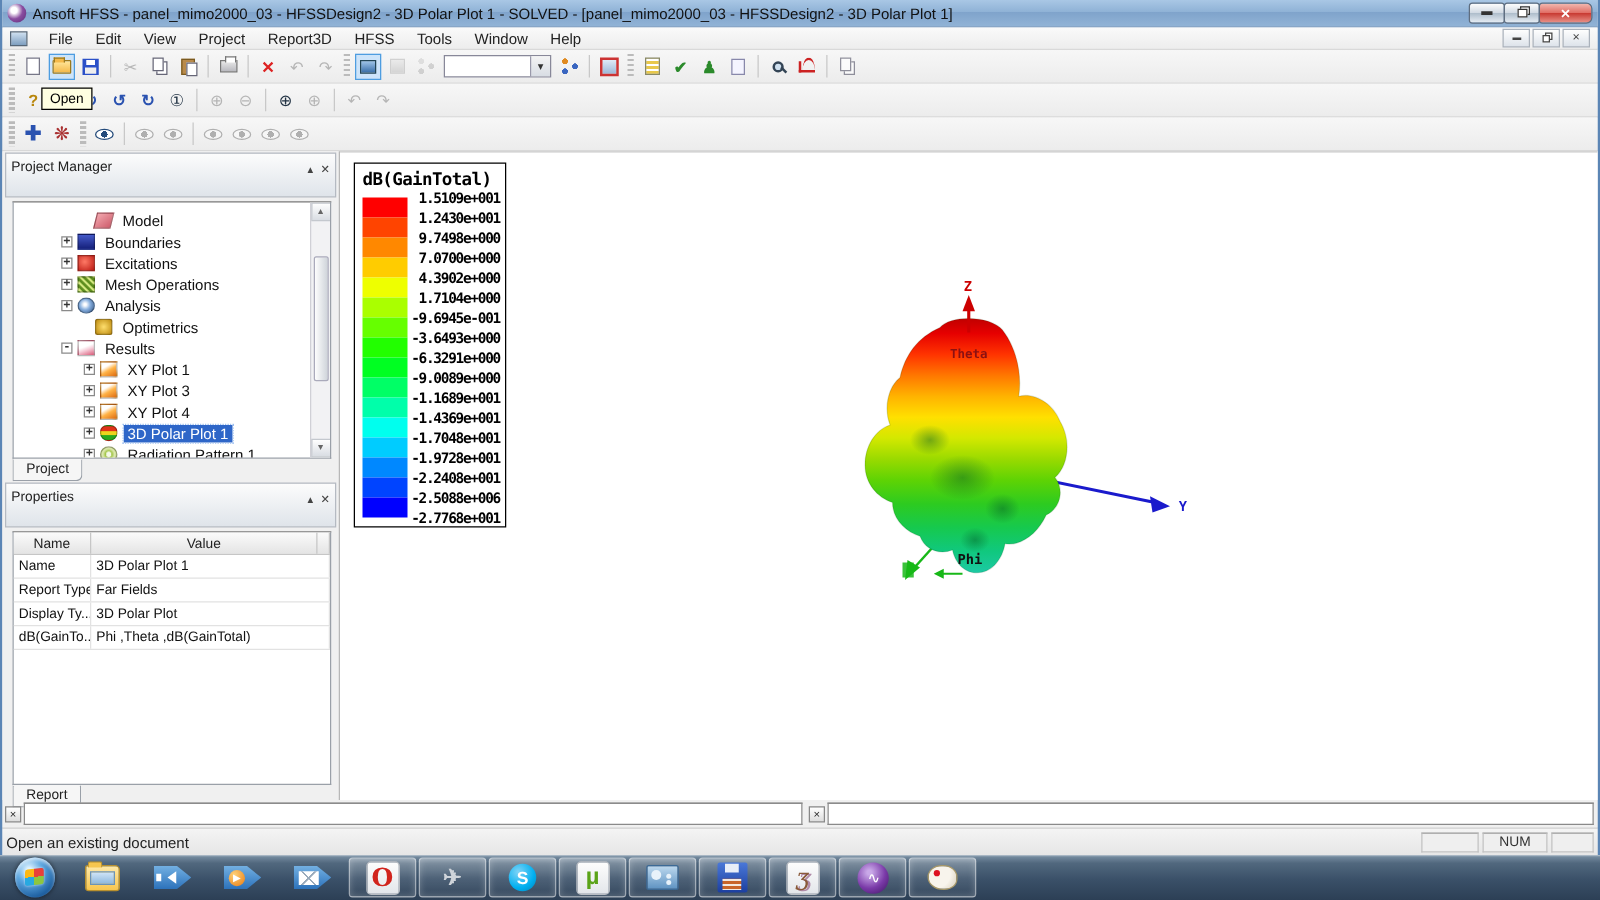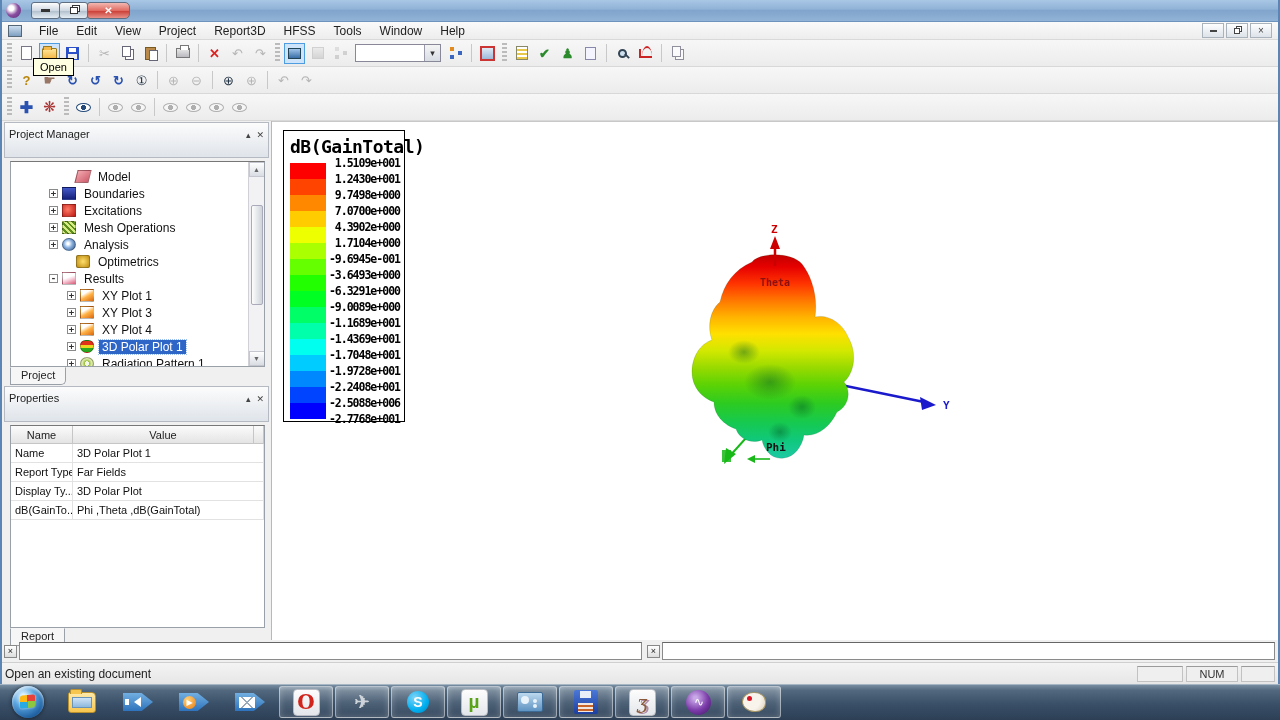--- a/index.html
+++ b/index.html
@@ -62,21 +62,21 @@
   .ic-boxed { width:15px; height:15px; border:2px solid #C33; background:linear-gradient(#dfeaf6,#9cb8d8); }
   .ic-sheet { width:12px; height:14px; background:repeating-linear-gradient(180deg,#fff 0 2px,#e8c84a 2px 4px); border:1px solid #886; }
   .ic-docpale { width:11px; height:13px; background:#f4f4ff; border:1px solid #88a; }
   .ic-mag { width:9px; height:9px; border:2px solid #345; border-radius:50%; position:relative; background:#cfe0ef; }
   .ic-mag:after { content:""; position:absolute; width:6px; height:2px; background:#345; transform:rotate(45deg); right:-5px; bottom:-1px; }
   .ic-curve { width:13px; height:9px; border-bottom:2px solid #C22; border-left:2px solid #C22; position:relative; }
   .ic-curve:after { content:""; position:absolute; left:1px; bottom:0; width:10px; height:8px; border-top:2px solid #C22; border-radius:50% 50% 0 0/100% 100% 0 0; }
   .ic-eye { width:15px; height:9px; border-radius:50%; border:1px solid #234a7a; background:radial-gradient(circle,#234a7a 0 2.5px,#fff 2.6px); }
   .ic-hand { font-size:14px; color:#976; }
   
-  #tooltip { position:absolute; left:31px; top:58px; background:#FFFFE1; border:1px solid #000; font-size:11px; padding:2px 6px; z-index:50; color:#000; }
+  #tooltip { position:absolute; left:31px; top:70px; background:#FFFFE1; border:1px solid #000; font-size:11px; padding:2px 6px; z-index:50; color:#000; }
 
   
   #workspace { height:519px; display:flex; background:#F0F0F0; }
   #leftdock { width:270px; flex:none; background:#F0F0F0; border-right:1px solid #B8B8B8; display:flex; flex-direction:column; }
   .dockpanel { }
   .dockhdr { height:17px; background:linear-gradient(#FCFCFC,#DFE4EA); border:1px solid #B5BAC2; display:flex; align-items:flex-end; font-size:11px; padding:17px 4px; color:#222; margin:1px 2px 0 2px; }
   .dockhdr .hbtns { margin-left:auto; display:flex; gap:6px; font-size:9px; color:#444; }
   .sunkbox { margin:3px 6px 0 8px; background:#fff; border:1px solid #9aa0a8; border-top-color:#777; position:relative; }
   #treebox { height:206px; overflow:hidden; }
   #treescroll { position:absolute; right:0; top:0; bottom:0; width:16px; background:#F2F2F4; border-left:1px solid #D0D0D6; display:flex; flex-direction:column; align-items:center; font-size:7px; color:#666; }
@@ -107,21 +107,21 @@
   .ph-value { flex:1; }
   .ph-stub { width:10px; flex:none; }
   .prow { display:flex; height:19px; border-bottom:1px solid #E2E2E2; }
   .prow > div { display:flex; align-items:center; padding:0 4px; border-right:1px solid #E2E2E2; overflow:hidden; white-space:nowrap; color:#111; }
   .pc-name { width:62px; flex:none; }
   .pc-value { flex:1; }
 
   
   #mainview { flex:1; background:#fff; position:relative; border-top:1px solid #c8c8c8; }
   #legend { position:absolute; left:11px; top:8px; width:122px; height:292px; background:#fff; border:1px solid #000; font-family:"DejaVu Sans Mono",monospace; }
-  #legend-title { font-size:18px; font-weight:bold; padding:5px 0 0 6px; color:#000; letter-spacing:-0.5px; }
+  #legend-title { font-size:14px; font-weight:bold; padding:5px 0 0 6px; color:#000; letter-spacing:-0.5px; }
   #legend-body { display:flex; padding:6px 4px 0 6px; }
   #bands { width:36px; flex:none; display:flex; flex-direction:column; }
   .band { height:16px; }
   #lvals { flex:1; margin-top:-8px; text-align:right; font-size:11.5px; font-weight:bold; letter-spacing:-1px; color:#000; }
   .lval { height:16px; line-height:16px; white-space:nowrap; }
   #plot3d { position:absolute; left:380px; top:100px; }
 
   
   #bottompanes { height:22px; display:flex; background:#F0F0F0; align-items:center; }
   .bpane { display:flex; align-items:center; height:22px; }
@@ -181,20 +181,21 @@
   svg text { font-family:"DejaVu Sans Mono",monospace; font-weight:bold; }
 </style>
 </head>
 <body>
 
 <div id="screen">
 <div id="app">
 
   <div id="titlebar">
     <span class="app-ico"></span>
+    <span id="title-text">Ansoft HFSS - panel_mimo2000_03 - HFSSDesign2 - 3D Polar Plot 1 - SOLVED - [panel_mimo2000_03 - HFSSDesign2 - 3D Polar Plot 1]</span>
     <span class="winbtns">
       <span class="winbtn">
             <span class="glyph-min"></span>
           </span>
       <span class="winbtn">
             <span class="glyph-restore"></span>
           </span>
       <span class="winbtn close">✕</span>
     </span>
   </div>

